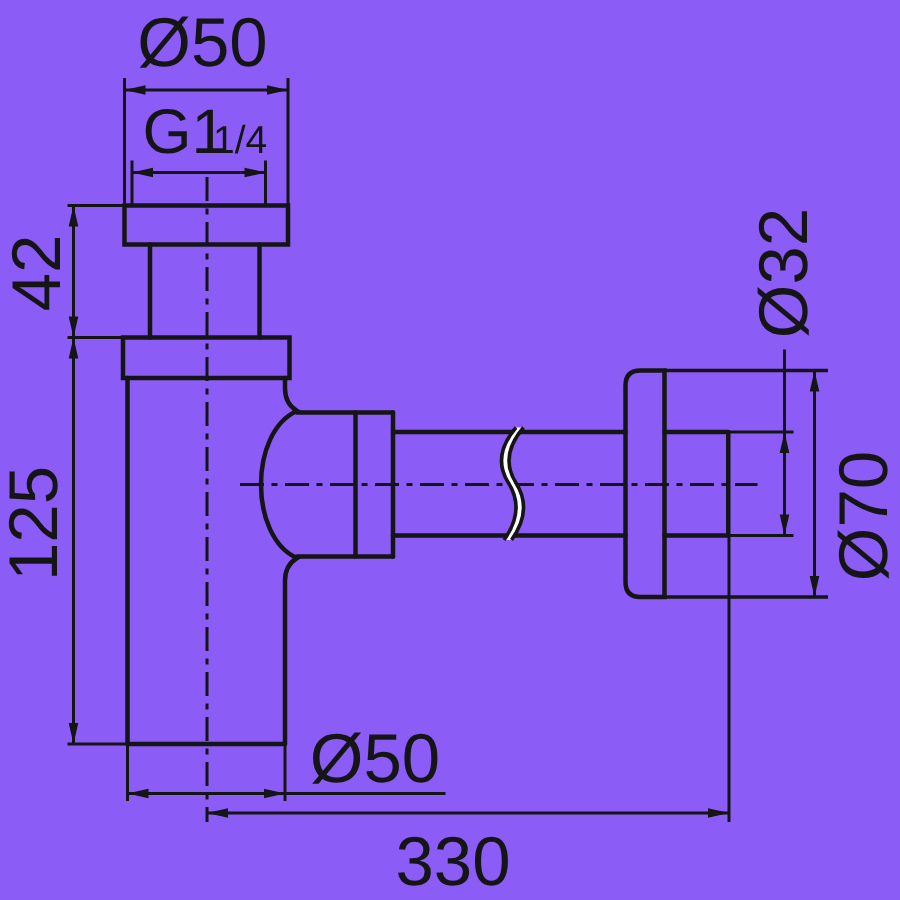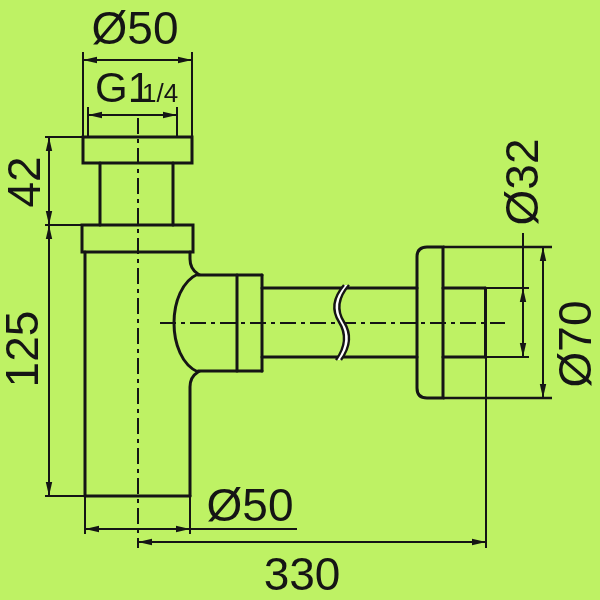--- a/index.html
+++ b/index.html
@@ -1,16 +1,16 @@
 <!DOCTYPE html>
 <html><head>
 <meta charset="utf-8">
 <style>
   html,body{margin:0;padding:0;background:#fff;}
-  .stage{width:600px;height:600px;background:#bef264;position:relative;overflow:hidden;}
+  .stage{width:600px;height:600px;background:#8b5cf6;position:relative;overflow:hidden;}
   svg{display:block;}
   .obj{stroke:#151515;stroke-width:3;fill:none;stroke-linecap:round;}
   .dim{stroke:#151515;stroke-width:2;fill:none;stroke-linecap:butt;}
   .ext{stroke:#151515;stroke-width:2;fill:none;stroke-linecap:butt;}
   .ext2{stroke:#151515;stroke-width:2.4;fill:none;}
   .cl{stroke:#151515;stroke-width:2;fill:none;stroke-dasharray:16 5 4 5;}
   .arw{fill:#151515;stroke:none;}
   .brk{stroke:#151515;stroke-width:2.4;fill:none;}
   .mask{fill:#ffffff;stroke:none;}
   text{font-family:"Liberation Sans","DejaVu Sans",sans-serif;fill:#151515;}

